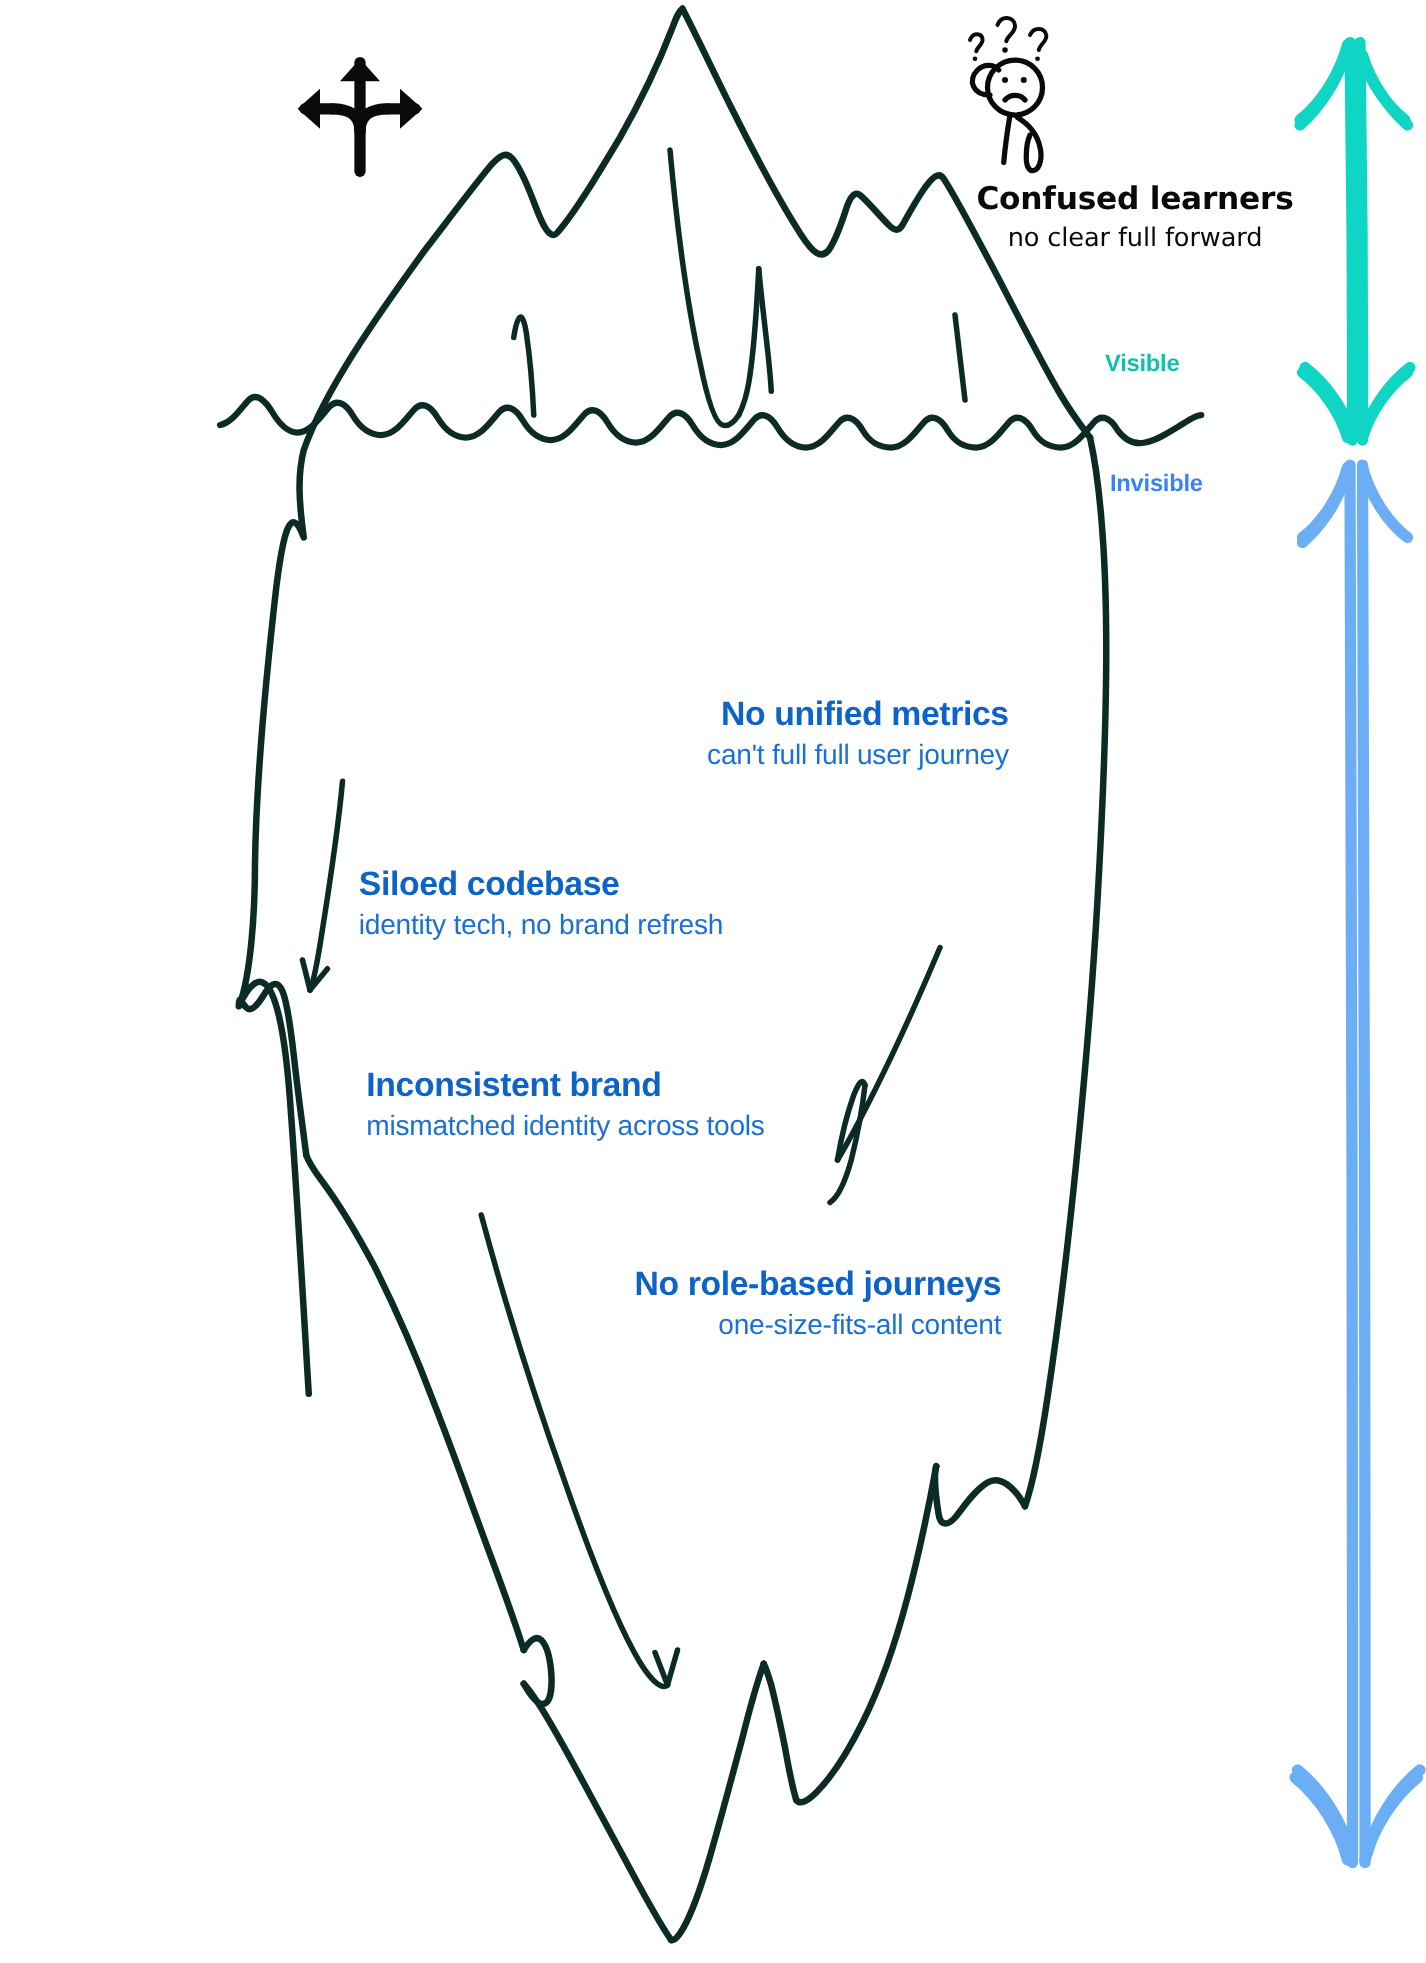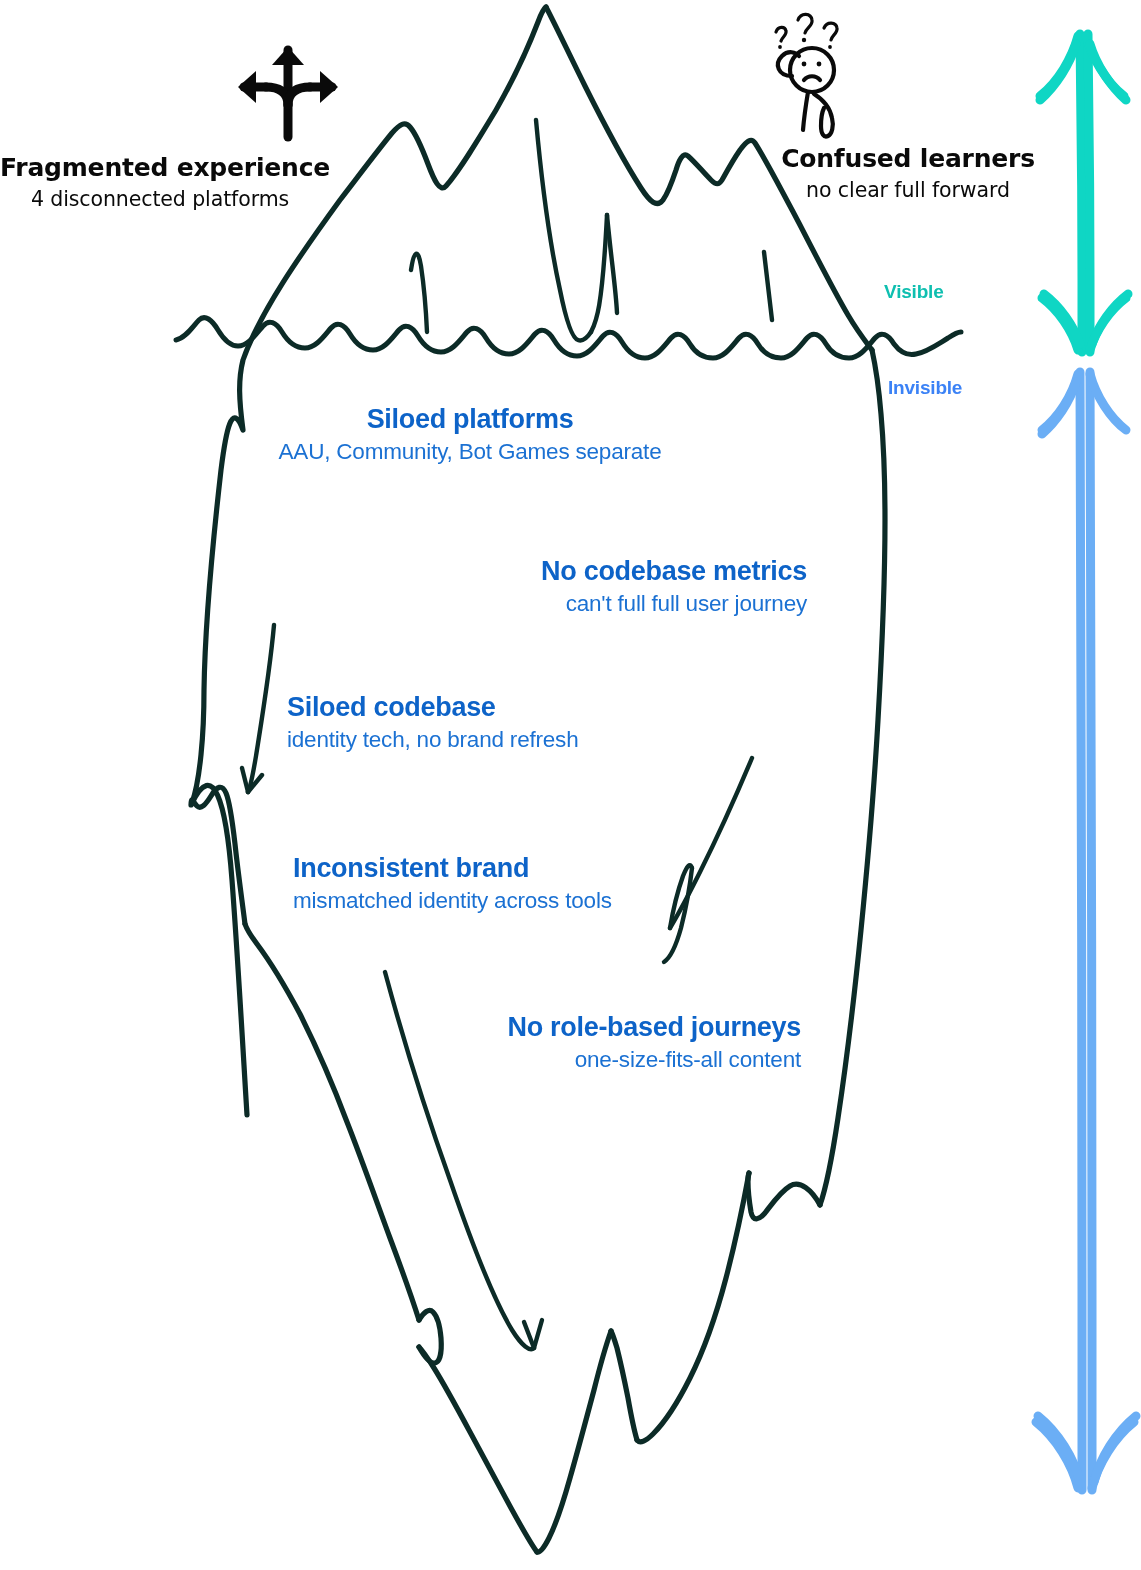--- a/index.html
+++ b/index.html
@@ -380,40 +380,32 @@
       <path class="blue-arrow" d="M1090 374 C 1096 396, 1110 418, 1126 430"></path>
       <path class="blue-arrow" d="M1076 382 C 1070 402, 1056 422, 1042 434"></path>
 
       <path class="blue-arrow" d="M1078 1488 C 1072 1464, 1056 1438, 1036 1422"></path>
       <path class="blue-arrow" d="M1092 1488 C 1098 1464, 1114 1438, 1134 1422"></path>
       <path class="blue-arrow" d="M1080 1482 C 1074 1458, 1058 1432, 1038 1416"></path>
       <path class="blue-arrow" d="M1094 1482 C 1100 1458, 1116 1432, 1136 1416"></path>
     </g>
   </svg>
 
-  <div class="label surface align-center" style="left:0px; top:155px; width:320px;">
-    <span class="ttl">Fragmented experience</span>
-    <span class="sub">4 disconnected platforms</span>
-  </div>
 
   <div class="label surface align-center" style="left:773px; top:146px; width:270px;">
     <span class="ttl">Confused learners</span>
     <span class="sub">no clear full forward</span>
   </div>
 
   <div class="side-word" id="visible-word" style="left:884px; top:281px;">Visible</div>
   <div class="side-word" id="invisible-word" style="left:888px; top:377px;">Invisible</div>
 
-  <div class="label deep align-center" style="left:255px; top:406px; width:430px;">
-    <span class="ttl">Siloed platforms</span>
-    <span class="sub">AAU, Community, Bot Games separate</span>
-  </div>
 
   <div class="label deep align-right" style="left:440px; top:558px; width:367px;">
-    <span class="ttl">No codebase metrics</span>
+    <span class="ttl">No unified metrics</span>
     <span class="sub">can't full full user journey</span>
   </div>
 
   <div class="label deep align-left" style="left:287px; top:694px; width:400px;">
     <span class="ttl">Siloed codebase</span>
     <span class="sub">identity tech, no brand refresh</span>
   </div>
 
   <div class="label deep align-right" style="left:450px; top:1014px; width:351px;">
     <span class="ttl">No role-based journeys</span>

